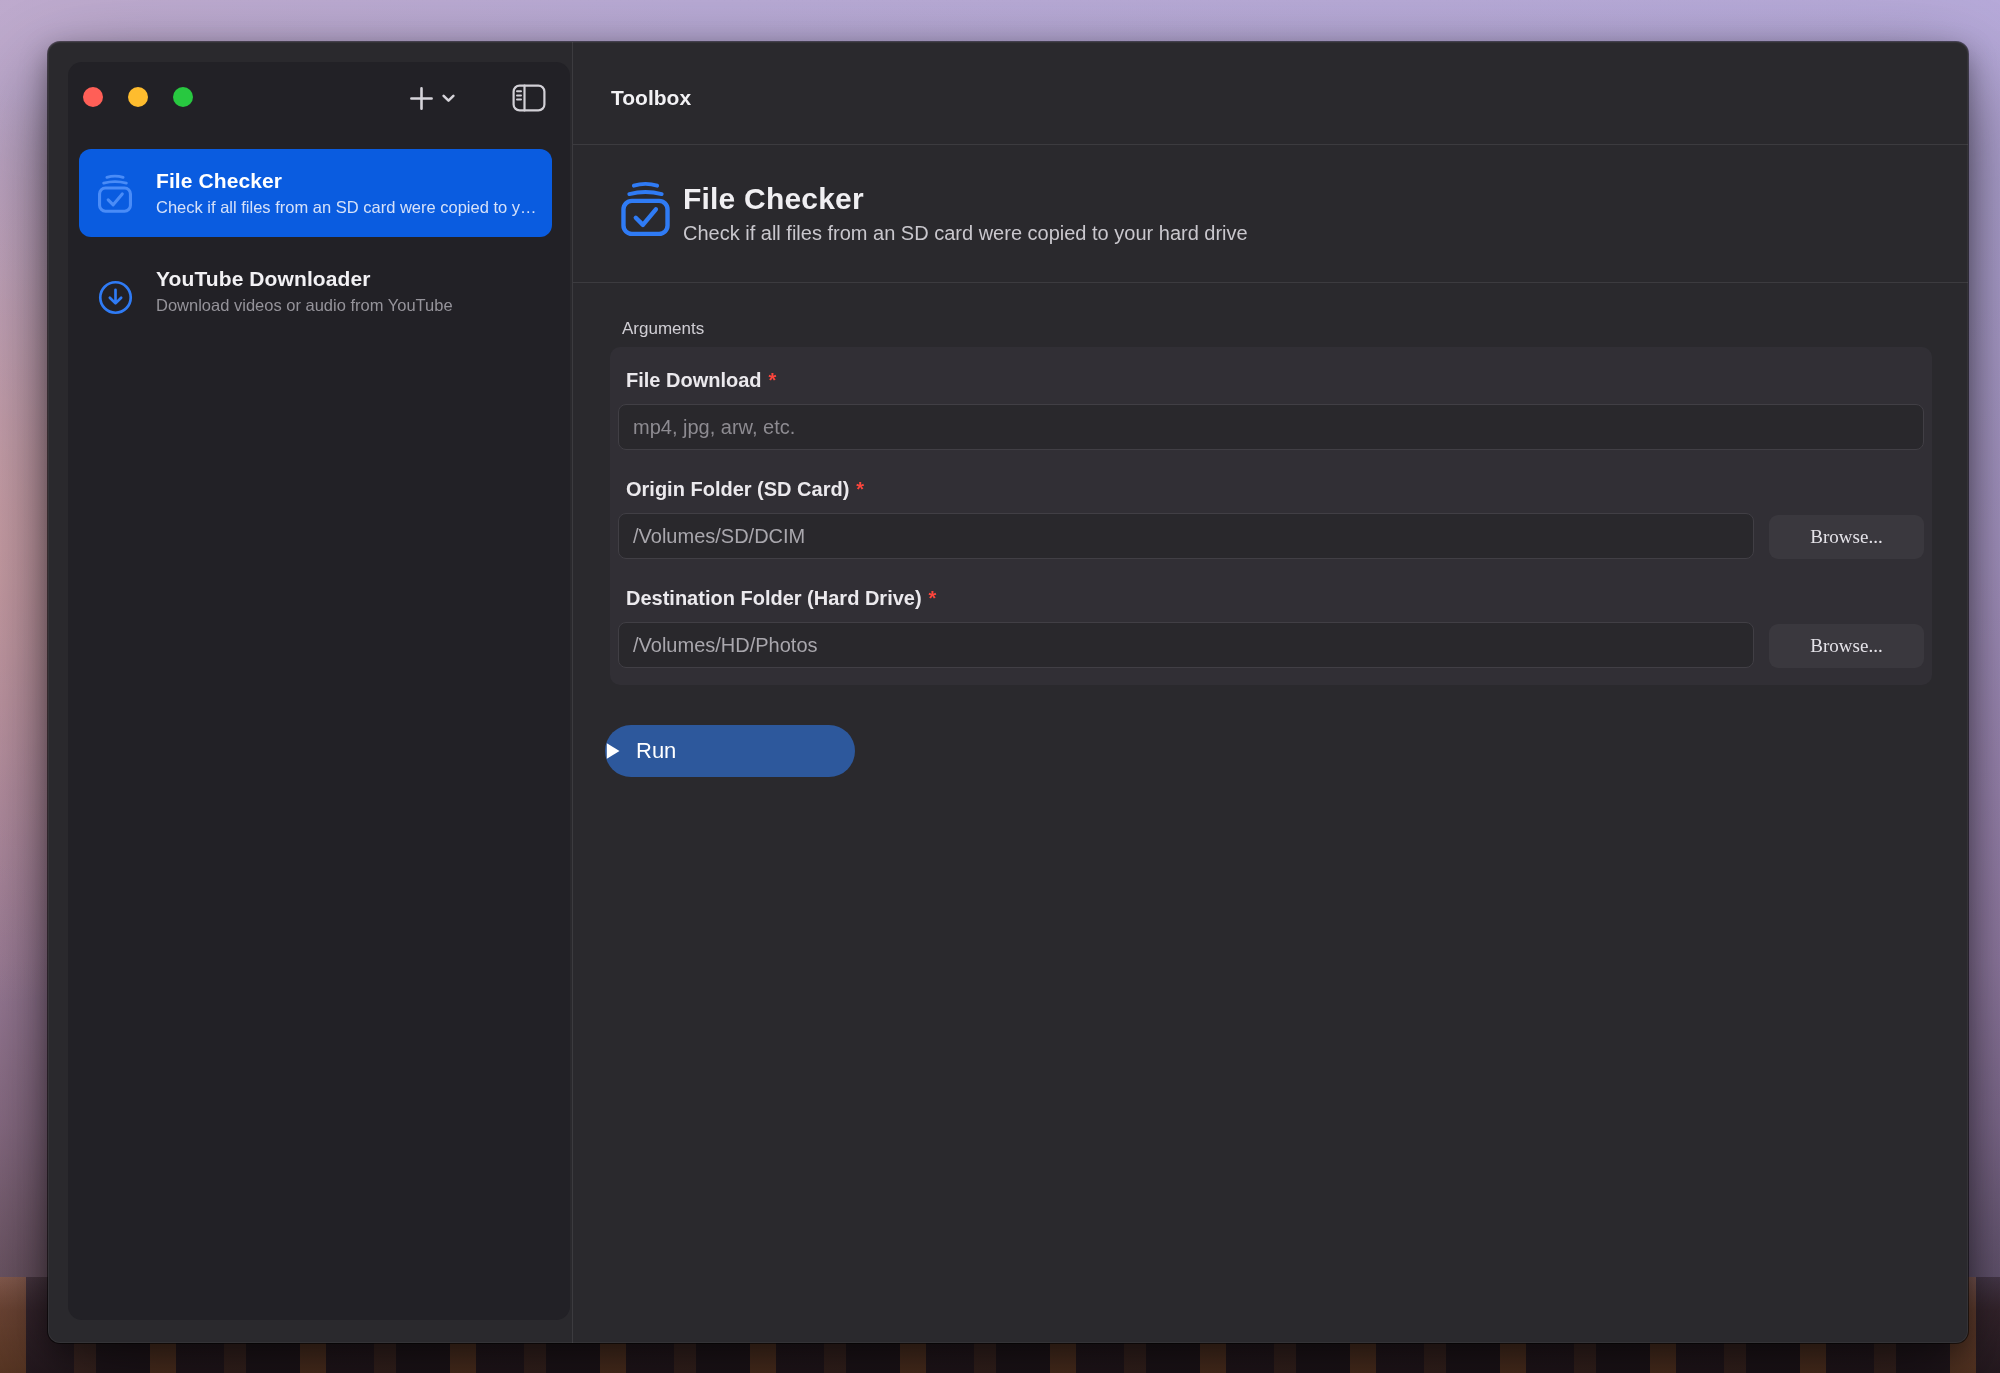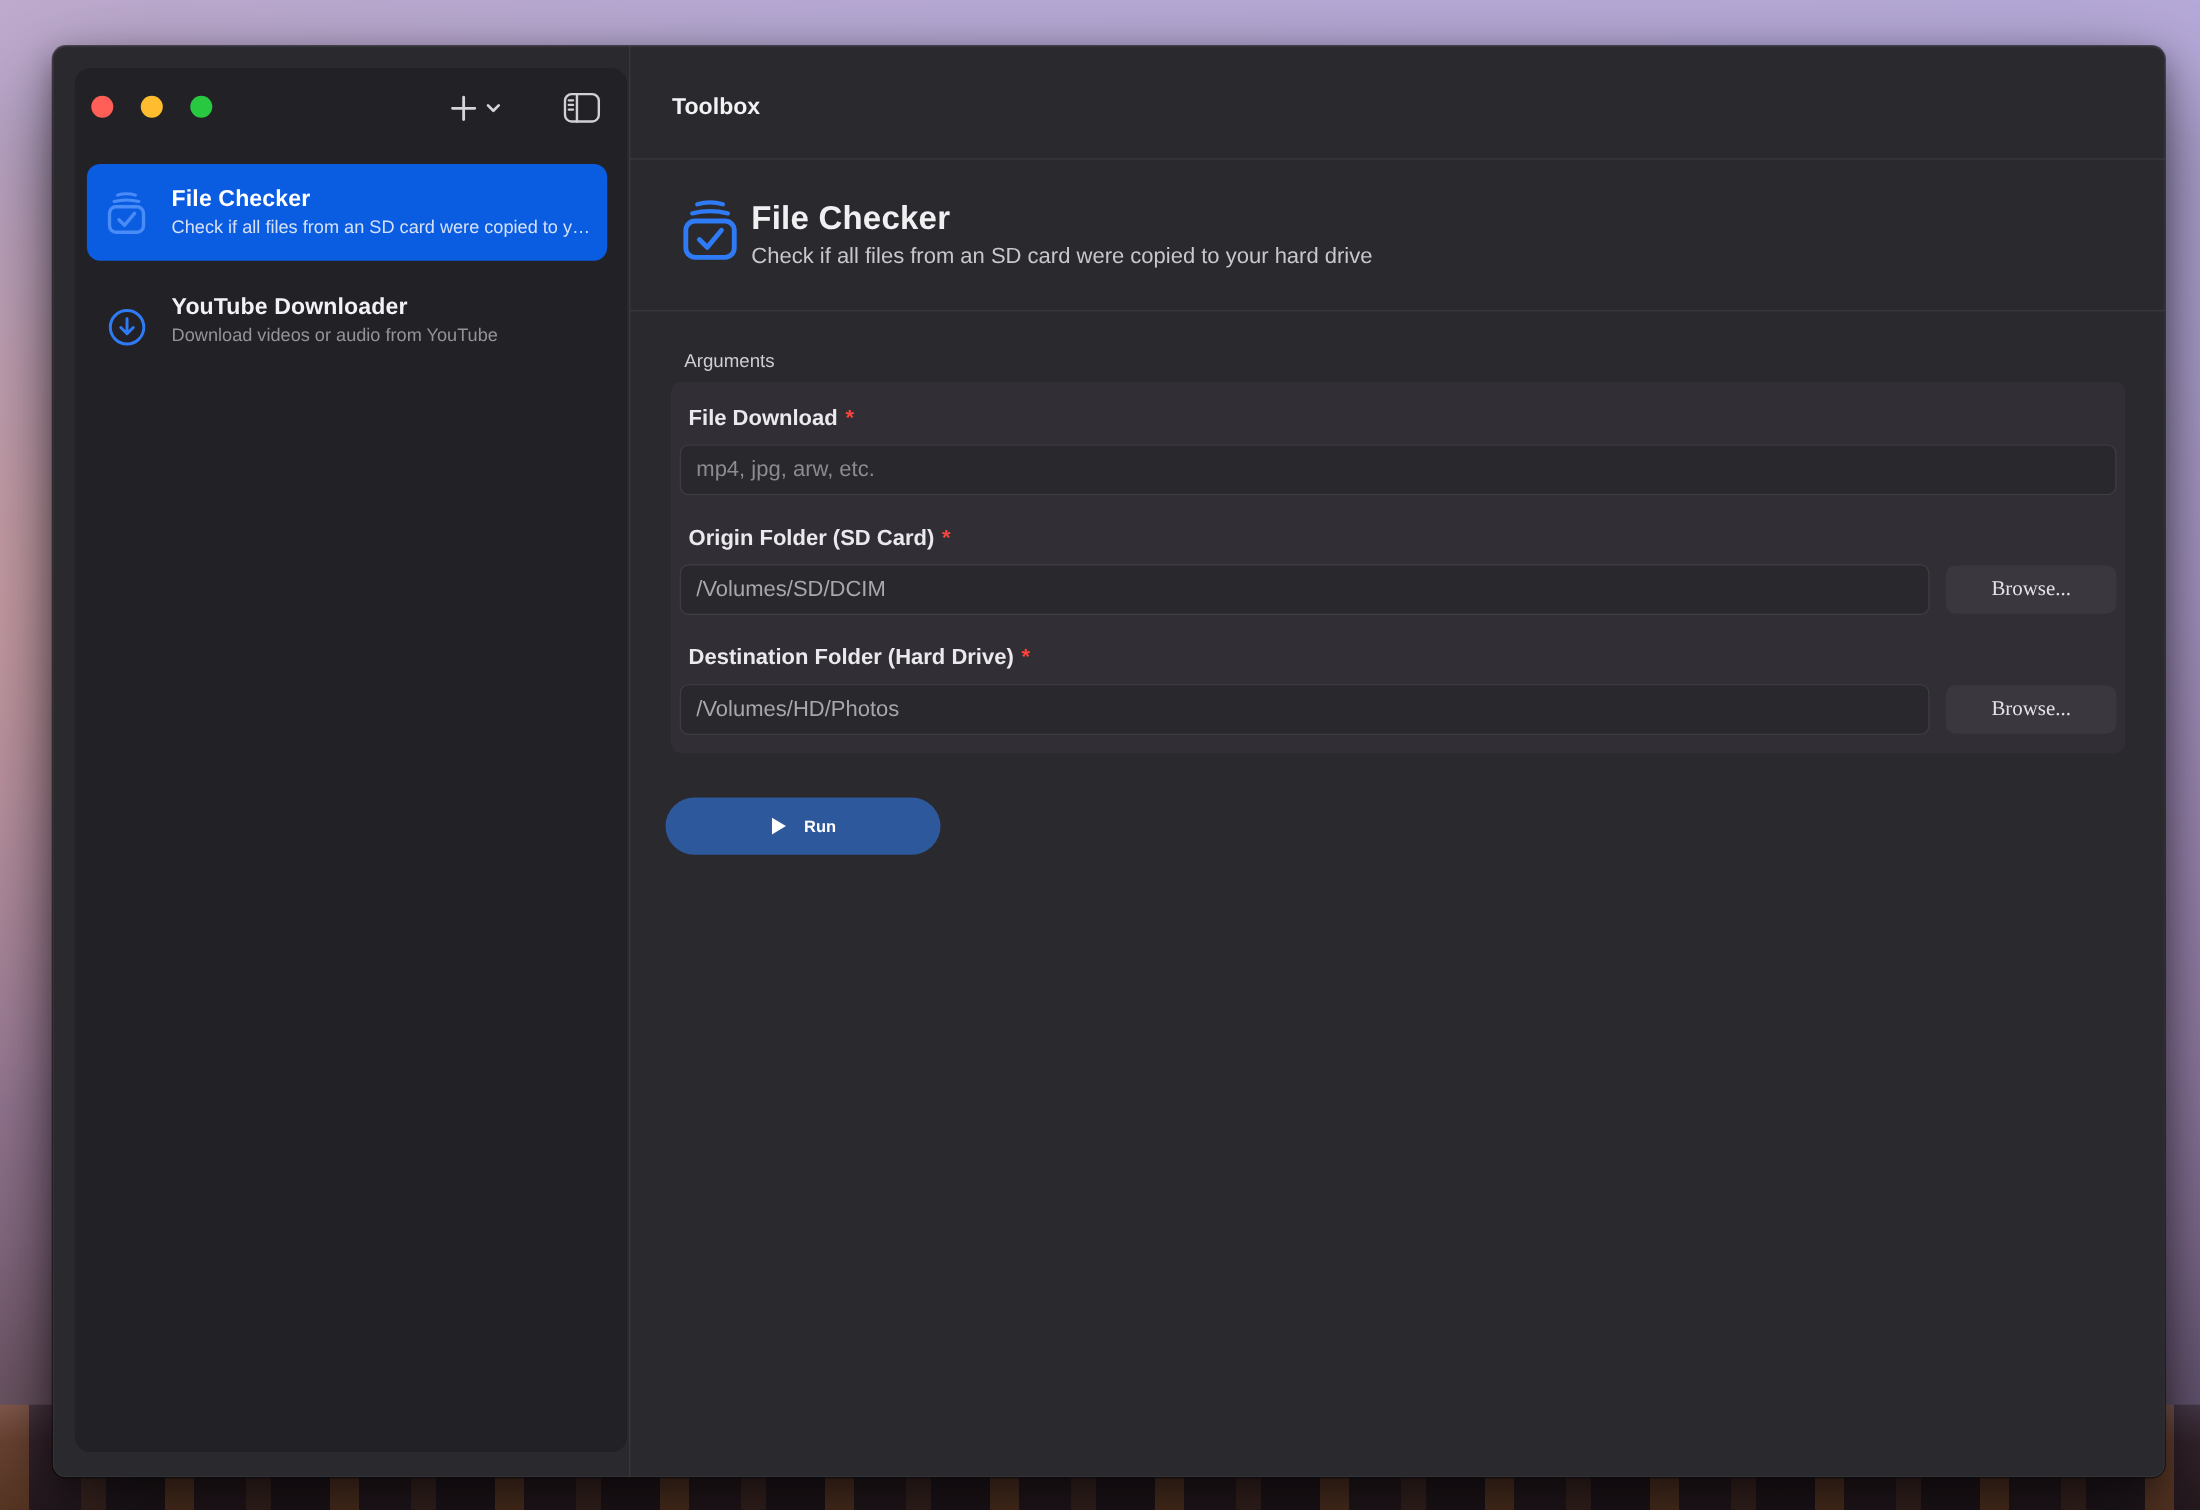--- a/index.html
+++ b/index.html
@@ -76,32 +76,32 @@
   .field-label{ font-size:20px; line-height:24px; font-weight:bold; color:#ebe9ed; padding-left:8px; }
   .field-label .req{ color:var(--asterisk-red,#fb453c); margin-left:7px; font-weight:bold; }
   .field-label + .field-label, .row-gap{ margin-top:27px; }
   .text-input{
     display:block; width:100%; height:46px; margin-top:12px;
     background:#29282c; border:1px solid #413f45; border-radius:8px;
     padding:16px 14px; font-family:"Liberation Sans", sans-serif;
     font-size:20px; color:#a9a7ad; outline:none;
   }
   .text-input::placeholder{ color:#8d8b91; opacity:1; }
-  .input-row{ display:flex; gap:15px; margin-top:12px; align-items:center; }
+  .input-row{ display:flex; gap:15px; margin-top:12px; align-items:flex-end; }
   .input-row .text-input{ flex:1; margin-top:0; }
   .browse-btn{
     flex:none; width:155px; height:44px; border:none; border-radius:9px;
     background:#3a383e; color:#e4e2e8; font-family:Liberation Serif, serif;
     font-size:19px; cursor:pointer;
   }
   .run-btn{
     margin:40px 0 0 -5px; width:250px; height:52px; border:none; border-radius:26px;
     background:var(--run-button,#2d589c); color:#ffffff; cursor:pointer;
-    display:flex; align-items:center; justify-content:center; gap:15px;
-    font-family:"Liberation Sans", sans-serif; font-size:15px; font-weight:700;
+    display:flex; align-items:center; justify-content:flex-start; gap:15px;
+    font-family:"Liberation Sans", sans-serif; font-size:22px; font-weight:400;
   }
   svg{ display:block; }
 </style>
 </head>
 <body>
 
 <div class="city"></div>
 
 <div class="window">
 

